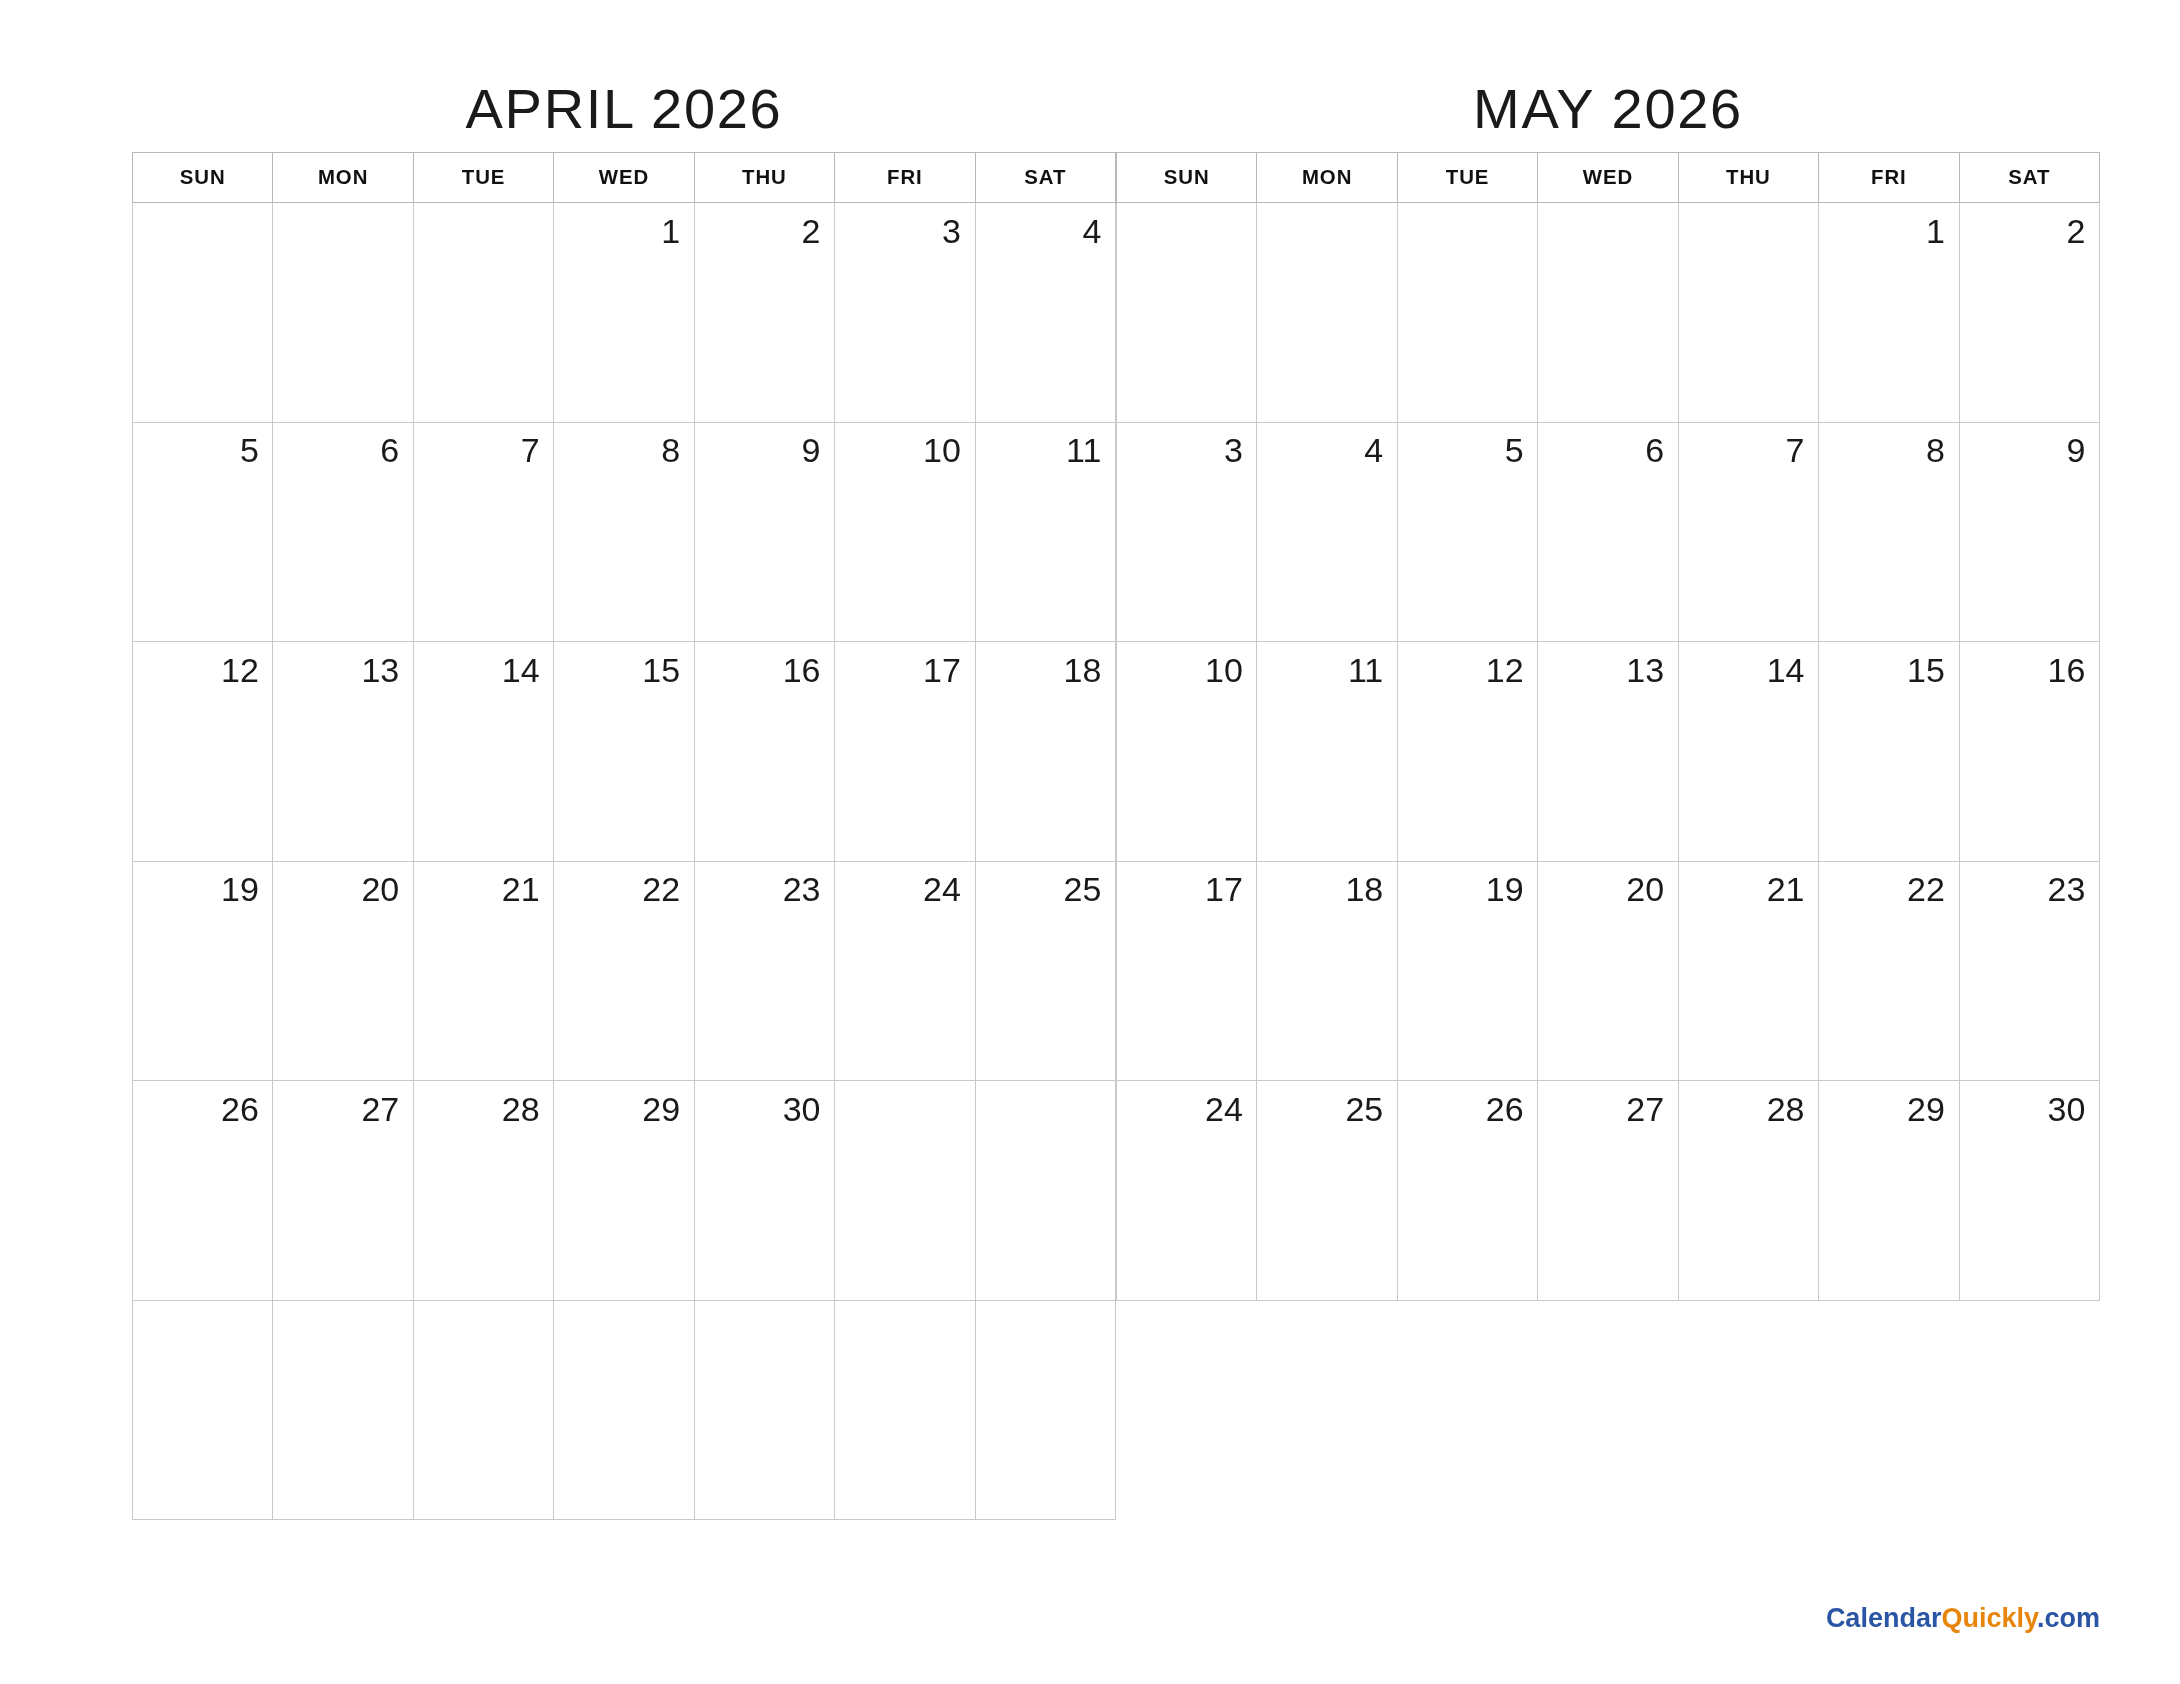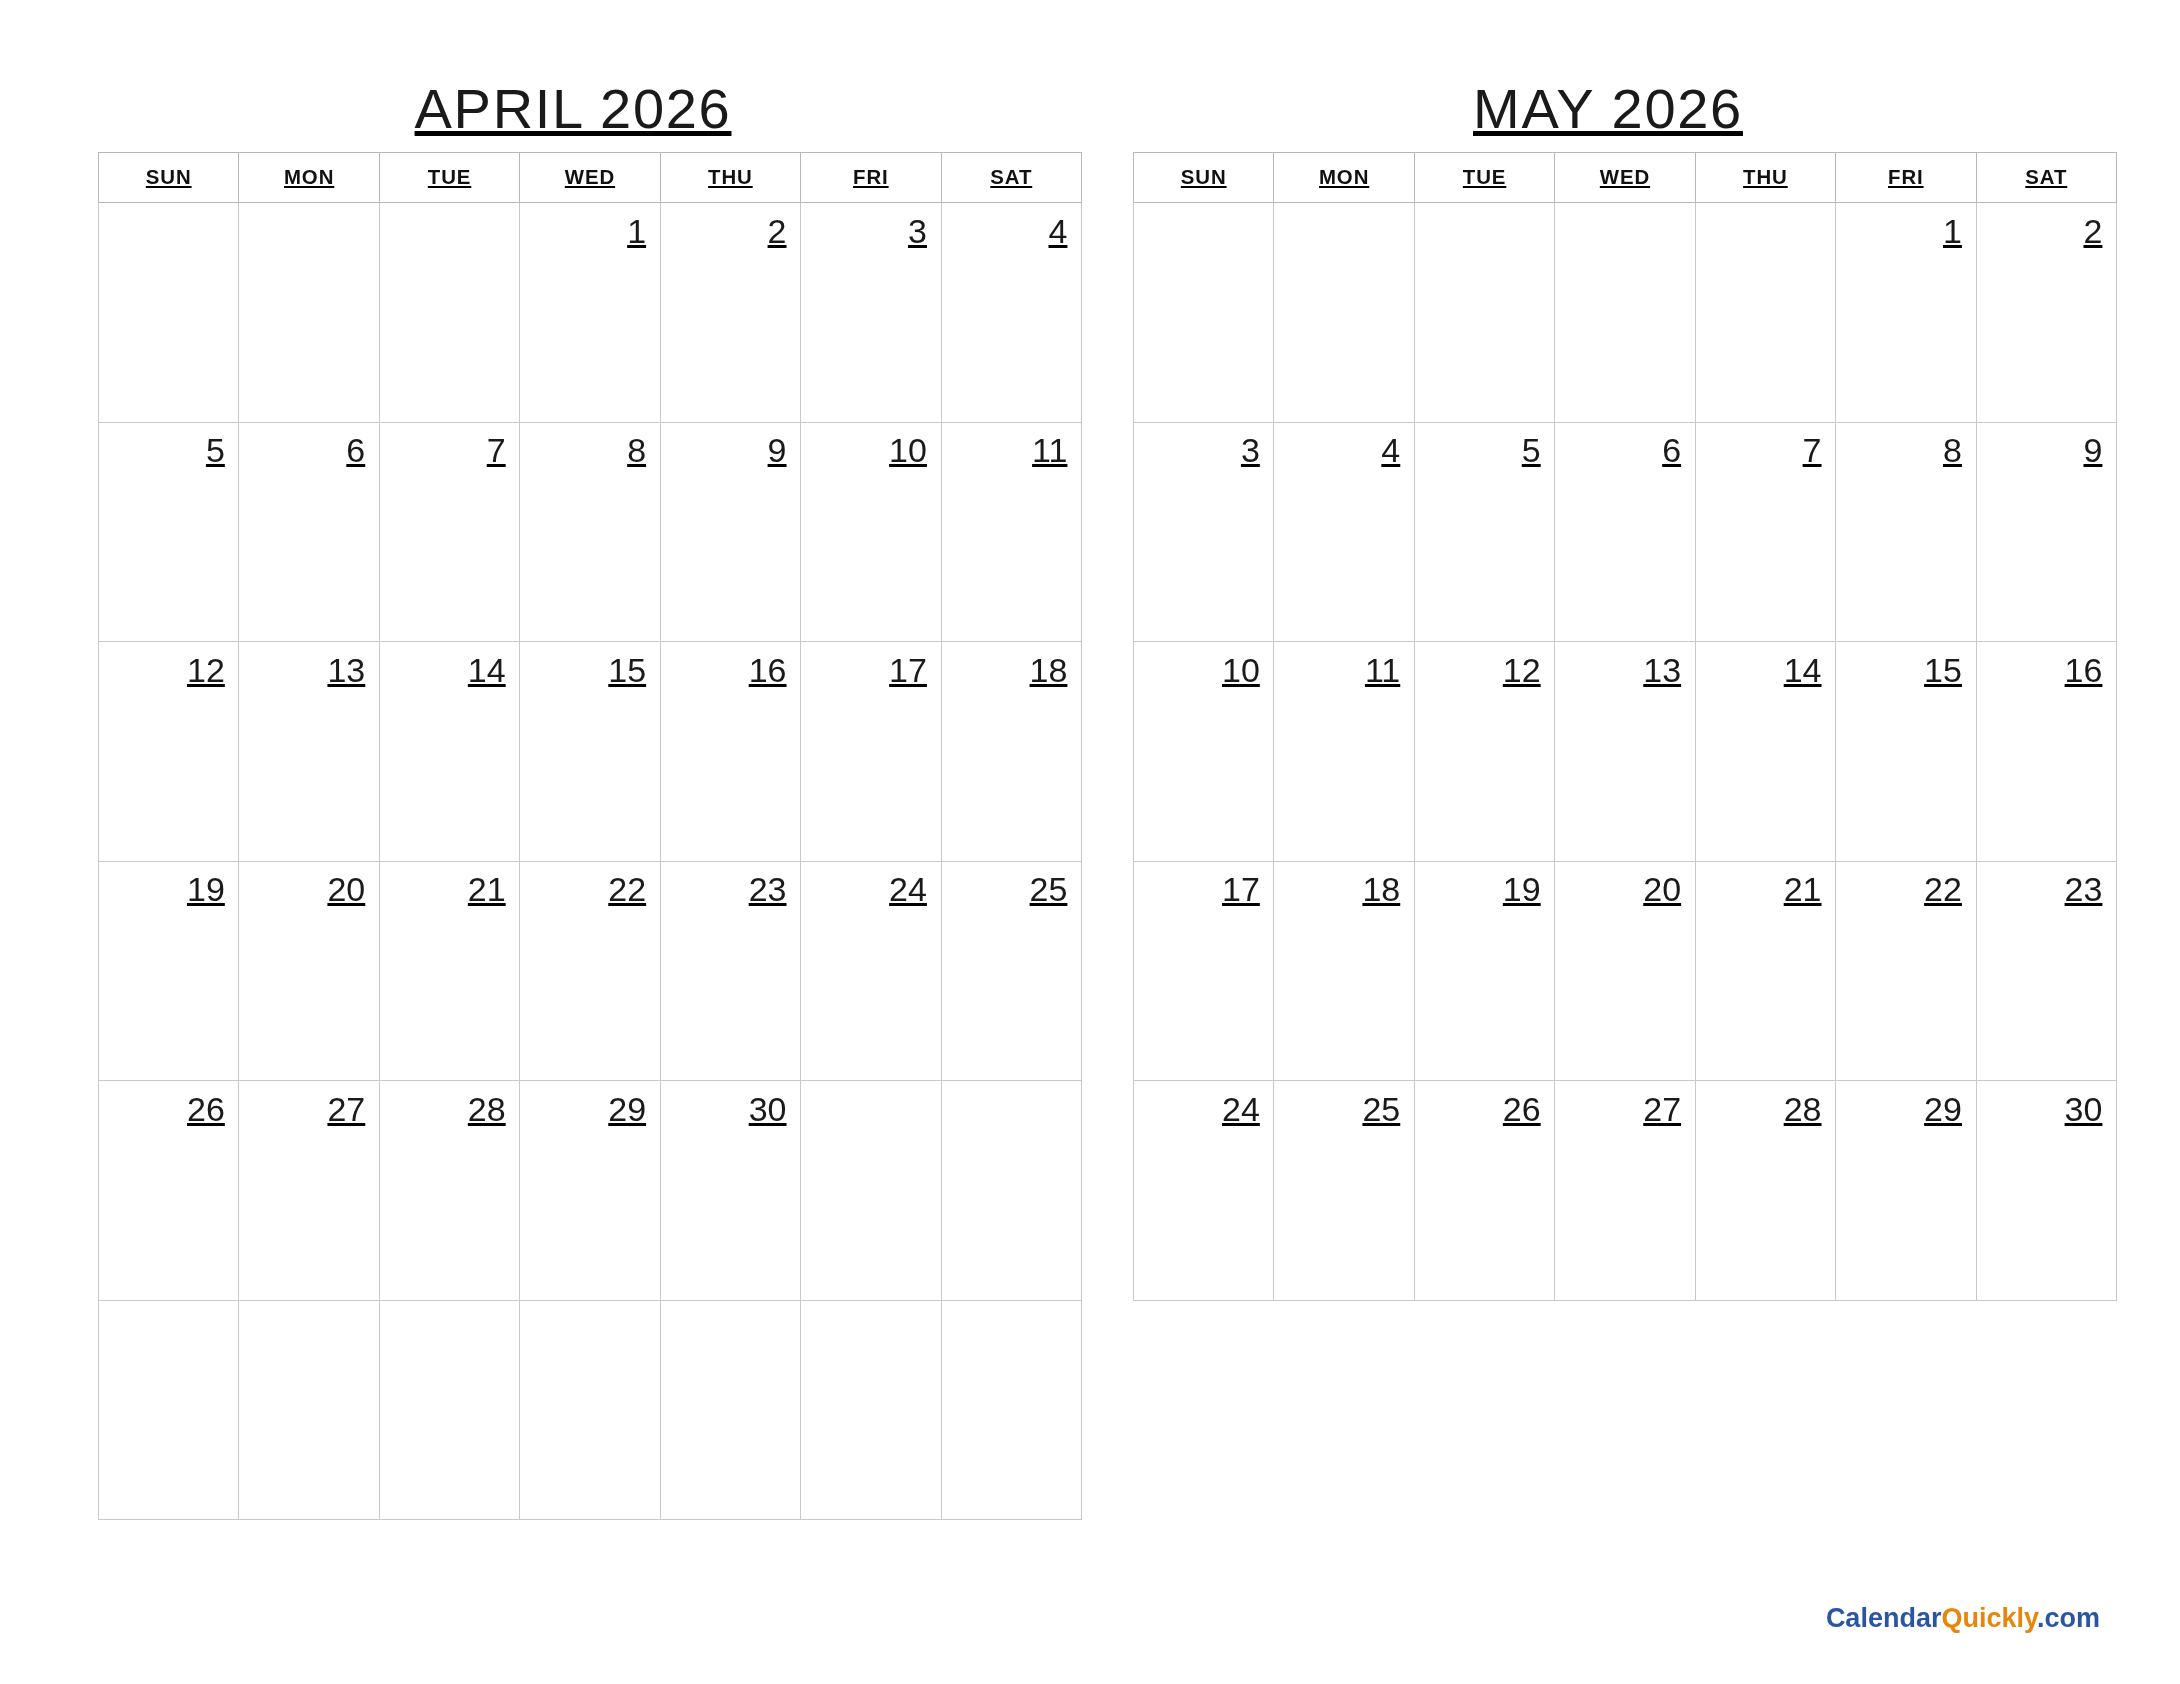--- a/index.html
+++ b/index.html
@@ -19,41 +19,39 @@
     width: 2181px;
     height: 1685px;
     box-sizing: border-box;
   }
   .calendars {
     position: absolute;
     left: 81px;
     top: 81px;
     width: 2019px;
     display: flex;
-    justify-content: space-between;
-    text-decoration: underline;
+    justify-content: flex-end;
   }
   .month {
     width: 984px;
   }
   .month-title {
     text-align: center;
     font-size: 56px;
     font-weight: normal;
     letter-spacing: 1.7px;
     line-height: 1.0;
     padding-bottom: 15.3px;
     color: #1a1a1a;
   }
   table.cal {
     border-collapse: collapse;
     width: 984px;
     table-layout: fixed;
     border: 0.9px solid #808080;
-    margin-left: 17px;
   }
   table.cal th {
     height: 47px;
     font-size: 20.4px;
     font-weight: bold;
     letter-spacing: 0.9px;
     text-align: center;
     vertical-align: middle;
     border: 0.9px solid #b8b8b8;
     color: #111111;

